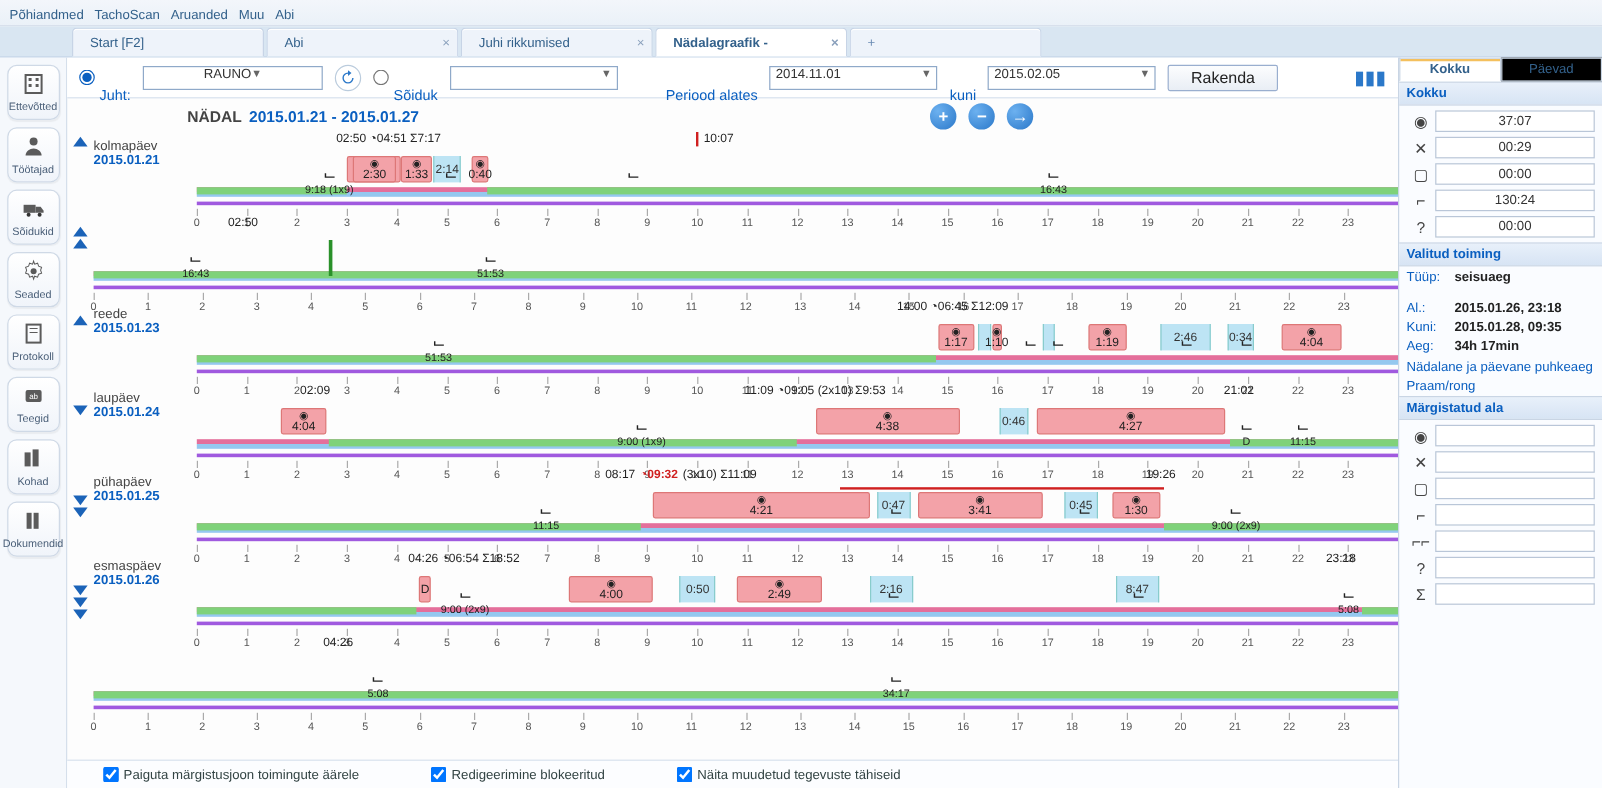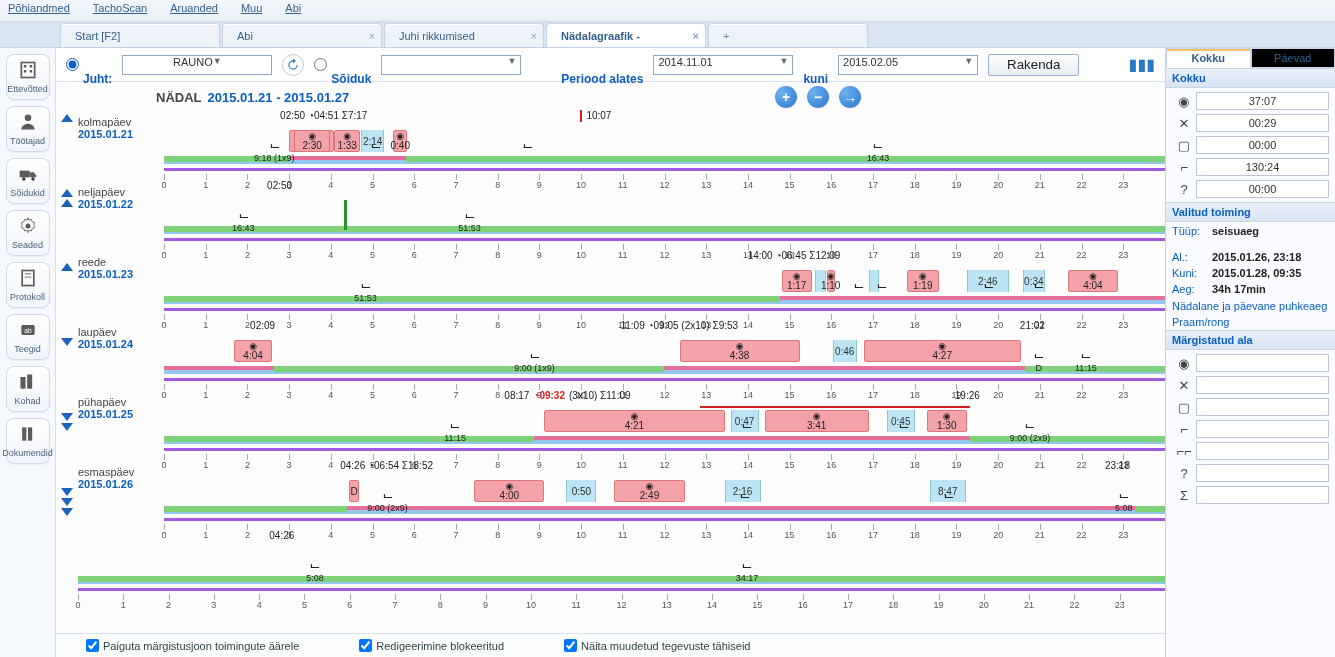--- a/index.html
+++ b/index.html
@@ -1,19 +1,19 @@
 <!DOCTYPE html>
 <html><head>
 <meta charset="utf-8">
 <style>
 * { box-sizing: border-box; margin: 0; padding: 0; }
 body { font-family: 'Segoe UI', Tahoma, sans-serif; font-size: 11px; color: #333; background: #fdfdfd; width: 1335px; height: 657px; overflow: hidden; }
 
 
-.menubar { background: linear-gradient(#f3f6fb, #eaf1f8); border-bottom: 1px solid #d0d9e8; height: 22px; padding: 2px 8px; display: flex; gap: 23px; align-items: flex-start; color: #33618b; text-decoration: underline; }
+.menubar { background: linear-gradient(#f3f6fb, #eaf1f8); border-bottom: 1px solid #d0d9e8; height: 22px; padding: 2px 8px; display: flex; gap: 9px; align-items: flex-end; color: #33618b; }
 .menubar span { cursor: default; }
 
 
 .tabrow { background: #d9e6f2; height: 26px; display: flex; align-items: flex-end; padding-left: 60px; border-bottom: 1px solid #c2d2e6; }
 .tab { height: 24px; padding: 3px 20px 3px 14px; background: #eef3fa; border: 1px solid #c7d4e6; border-bottom: none; border-radius: 4px 4px 0 0; margin-right: 2px; display: flex; align-items: center; gap: 10px; min-width: 160px; box-shadow: inset 0 1px 0 #fff; color: #33618b; position: relative; }
 .tab.active { background: #fff; font-weight: 600; }
 .tab .close { color: #8aa0bc; position: absolute; right: 6px; }
 .newtab { width: 26px; text-align: center; color: #6a8bb3; }
 
 .app-body { display: flex; height: calc(657px - 48px); }
@@ -21,21 +21,21 @@
 
 .leftbar { width: 56px; background: #f5f8fc; border-right: 1px solid #d5dfeb; padding: 6px 4px; display: flex; flex-direction: column; gap: 6px; align-items: center; }
 .lb-btn { width: 44px; height: 46px; border: 1px solid #cfd9e6; border-radius: 8px; background: linear-gradient(#fff,#f0f4fa); display: flex; flex-direction: column; align-items: center; justify-content: center; gap: 2px; box-shadow: 0 1px 1px rgba(0,0,0,.05); font-size: 9px; color: #4a5f78; }
 .lb-btn svg { width: 20px; height: 20px; color: #5b5b5b; }
 
 
 .main { flex: 1; display: flex; flex-direction: column; }
 
 
 .filterbar { height: 34px; background: #fff; border-bottom: 1px solid #d8e2ee; display: flex; align-items: center; gap: 10px; padding: 0 10px; color: #0a5fc0; font-size: 12px; }
-.filterbar .lbl { color: #0a5fc0; font-weight: 700; margin-top: 29px; }
+.filterbar .lbl { color: #0a5fc0; font-weight: 400; margin-top: 29px; }
 .filterbar select, .filterbar .combo { height: 20px; border: 1px solid #8fa9c9; background: #fff; padding: 0 4px; font-size: 11px; color: #333; }
 .combo { min-width: 140px; display: inline-flex; justify-content: space-between; }
 .combo .caret { color: #666; font-size: 9px; }
 .radio { display: inline-flex; align-items: center; gap: 4px; }
 .radio input { accent-color: #0a5fc0; }
 .round-icon { width: 22px; height: 22px; border: 1px solid #bcd; border-radius: 11px; background: #fff; display: inline-flex; align-items: center; justify-content: center; }
 .apply-btn { height: 22px; padding: 0 18px; background: linear-gradient(#fcfdfe,#e9eef5); border: 1px solid #99aecf; border-radius: 2px; color: #222; }
 
 
 .weektitle { padding: 4px 0 2px 100px; font-size: 13px; color: #0a5fc0; font-weight: 700; display: flex; align-items: center; gap: 6px; }
@@ -353,24 +353,20 @@
                 <div class="hourmark" style="left: 87.5%;"></div>
                 <div class="hourlbl" style="left: 87.5%;">21</div>
                 <div class="hourmark" style="left: 91.6667%;"></div>
                 <div class="hourlbl" style="left: 91.6667%;">22</div>
                 <div class="hourmark" style="left: 95.8333%;"></div>
                 <div class="hourlbl" style="left: 95.8333%;">23</div>
               </div>
             </div>
           </div>
           <div class="dayrow">
-            <div class="daylabel">
-              <div class="dayname">neljapäev</div>
-              <div class="daydate">2015.01.22</div>
-            </div>
             <div class="track">
               <div class="annot" style="left: 10.3%;">02:50</div>
               <div class="bars">
                 <div class="railpink"></div>
                 <div class="railblue"></div>
                 <div class="railpurple"></div>
                 <div class="railgreen" style="left: 0%; width: 100%;"></div>
                 <div style="position: absolute; top: 6px; height: 30px; width: 3px; background: rgb(42, 145, 42); left: 18%;"></div>
                 <div class="bedmark" style="left: 6.8%;">
                   <span style="font-size: 9px;">16:43</span>

